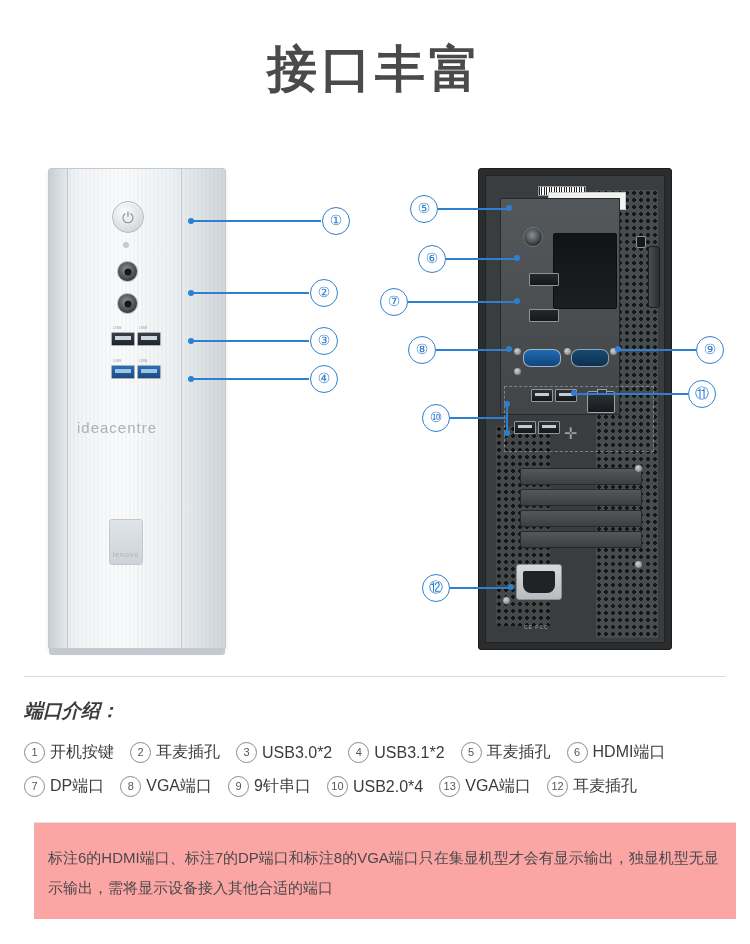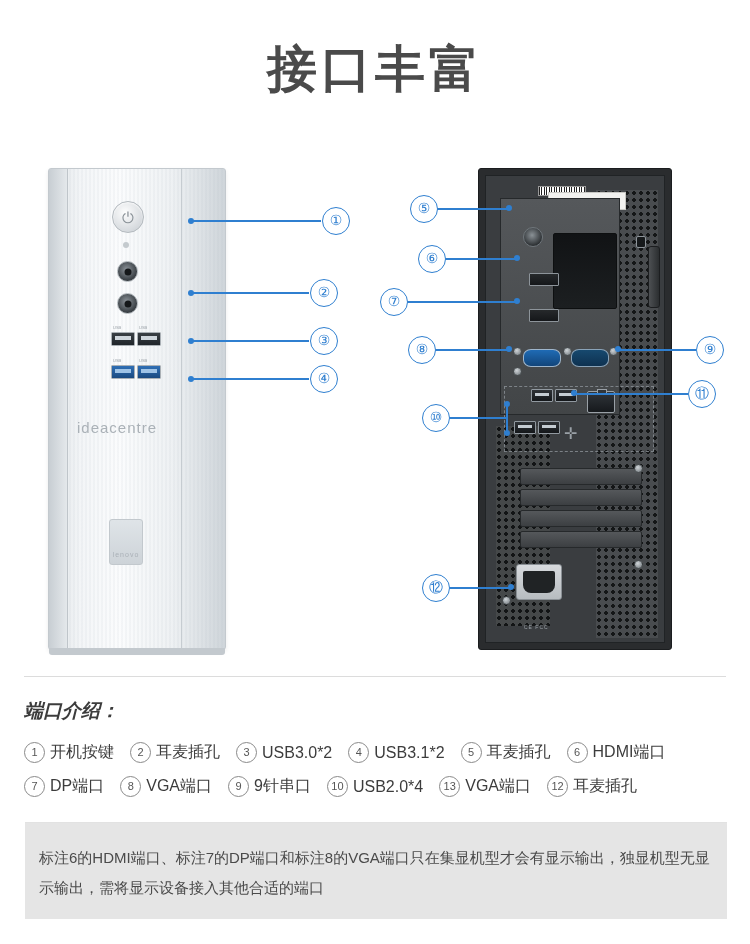--- a/index.html
+++ b/index.html
@@ -434,24 +434,24 @@
     line-height: 18px;
     text-align: center;
     color: #555;
     margin-right: 5px;
     flex: none;
   }
   .legend-text { margin-right: 16px; }
 
   .note-box {
     position: absolute;
-    left: 25px; top: 822px;
+    left: 34px; top: 822px;
     width: 702px;
     height: 96px;
-    background: #e5e5e5;
+    background: #fca5a5;
     border-top: 1px solid #e2e2e2;
   }
   .note-text {
     position: absolute;
     left: 14px; top: 20px;
     width: 674px;
     font-size: 15px;
     line-height: 30px;
     color: #4a4a4a;
   }

